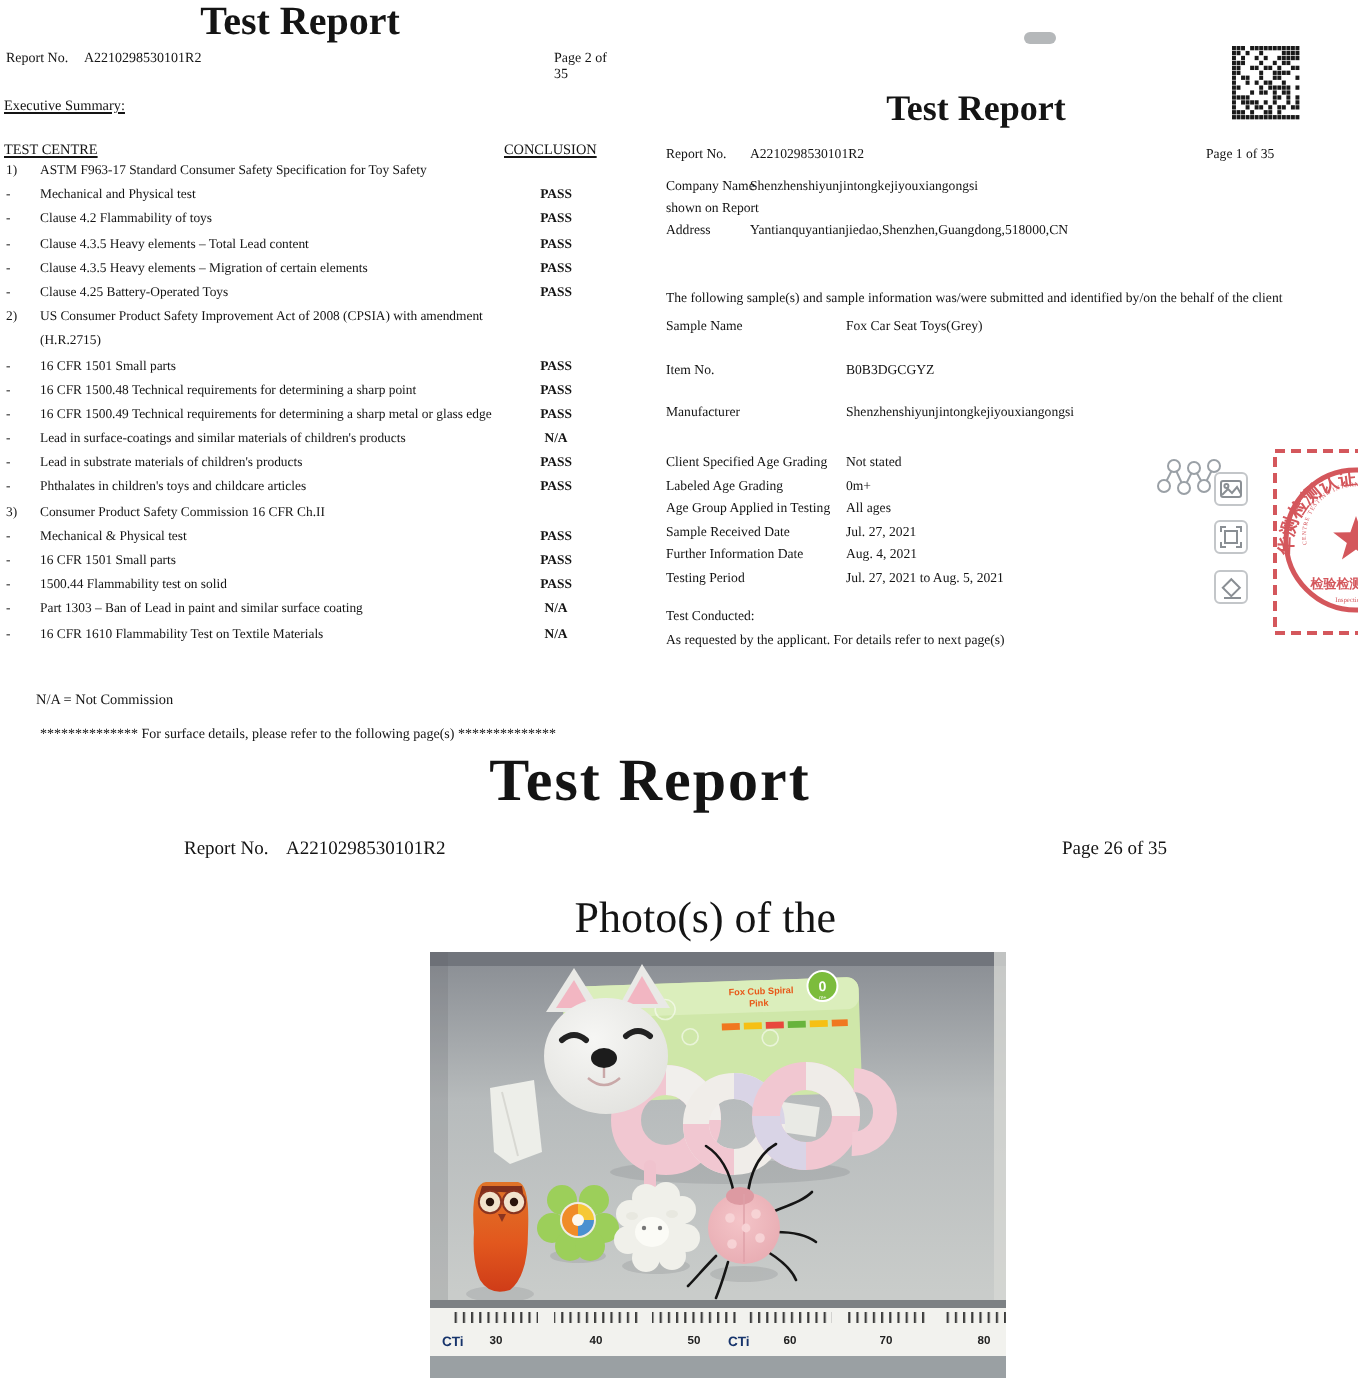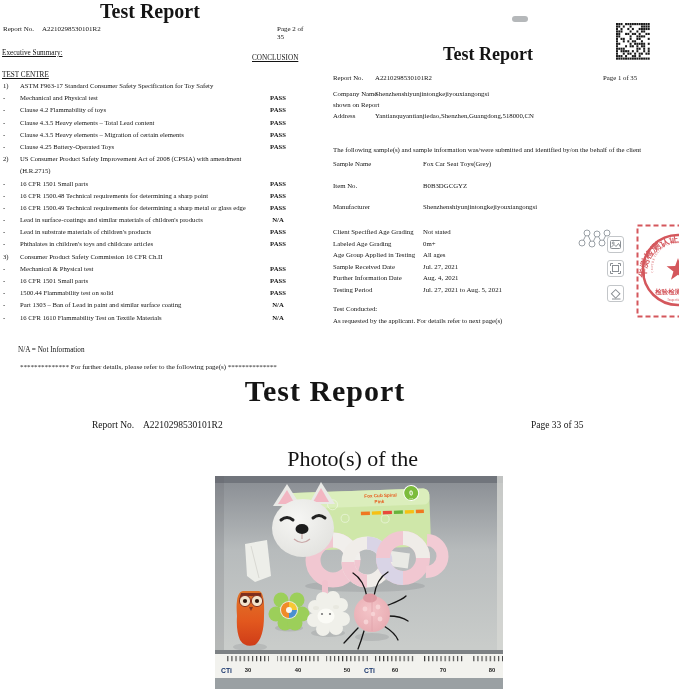--- a/index.html
+++ b/index.html
@@ -42,21 +42,21 @@
 
 <div id="screen">
 
   <div id="doc2" class="abs">
     <div class="abs title">Test Report</div>
     <span class="abs fs7" style="left:3px;top:25px;">Report No.</span>
     <span class="abs fs7" style="left:42px;top:25px;">A2210298530101R2</span>
     <span class="abs fs7" style="left:277px;top:25px;">Page 2 of 35</span>
     <span class="abs fs72 b u" style="left:2px;top:49px;">Executive Summary:</span>
     <span class="abs fs72 b u" style="left:2px;top:71px;">TEST CENTRE</span>
-    <span class="abs fs72 b u" style="left:252px;top:54px;">CONCLUSION</span>
+    <span class="abs fs72 b u" style="left:252px;top:71px;">CONCLUSION</span>
 
     <div class="abs" id="test-rows">
 
     <div class="trow">
           <span class="m">1)</span>
           <span class="t">ASTM F963-17 Standard Consumer Safety Specification for Toy Safety</span>
           <span class="c"></span>
         </div>
         <div class="trow">
           <span class="m">-</span>
@@ -148,22 +148,22 @@
           <span class="t">Part 1303 – Ban of Lead in paint and similar surface coating</span>
           <span class="c">N/A</span>
         </div>
         <div class="trow">
           <span class="m">-</span>
           <span class="t">16 CFR 1610 Flammability Test on Textile Materials</span>
           <span class="c">N/A</span>
         </div>
       </div>
 
-    <span class="abs fs72 b" style="left:18px;top:346px;">N/A = Not Information</span>
-    <span class="abs fs7 nw" style="left:20px;top:363px;">************** For further details, please refer to the following page(s) **************</span>
+    <span class="abs fs72 b" style="left:18px;top:346px;">N/A = Not Commission</span>
+    <span class="abs fs7 nw" style="left:20px;top:363px;">************** For surface details, please refer to the following page(s) **************</span>
   </div>
 
   <div id="doc1" class="abs">
     <div class="abs" id="scan-dash"></div>
     <div class="abs" style="left:286px;top:15px;width:34px;height:37px;" id="qr-box"><svg width="34" height="37" viewBox="0 0 34.5 34.5" preserveAspectRatio="none" fill="#1a1a1a">
           <rect x="0.0" y="0.0" width="2" height="2"></rect>
           <rect x="2.3" y="0.0" width="2" height="2"></rect>
           <rect x="4.6" y="0.0" width="2" height="2"></rect>
           <rect x="9.2" y="0.0" width="2" height="2"></rect>
           <rect x="11.5" y="0.0" width="2" height="2"></rect>
@@ -407,21 +407,21 @@
       <polygon fill="#d1494f" points="42,34 44.82,42.12 53.41,42.29 46.57,47.48 49.05,55.71 42,50.8 34.95,55.71 37.43,47.48 30.59,42.29 39.18,42.12"></polygon>
       <text x="42" y="70" text-anchor="middle" font-size="6.5" font-weight="bold" fill="#d1494f">检验检测专用章</text>
       <text x="42" y="77" text-anchor="middle" font-size="3.4" fill="#d1494f">Inspection Seal</text>
     </svg>
   </div>
 
   <div id="doc21">
     <div class="abs title">Test Report</div>
     <span class="abs fs95" style="left:92px;top:420px;">Report No.</span>
     <span class="abs fs95" style="left:143px;top:420px;">A2210298530101R2</span>
-    <span class="abs fs95" style="left:531px;top:420px;">Page 33 of 35</span>
+    <span class="abs fs95" style="left:531px;top:420px;">Page 26 of 35</span>
     <div class="abs" id="photo-heading">Photo(s) of the sample(s)</div>
 
     <svg class="abs" style="left:215px;top:476px;" width="288" height="213" viewBox="0 0 288 213">
       <defs>
         <linearGradient id="bgG" x1="0" y1="0" x2="0" y2="1">
           <stop offset="0" stop-color="#888c92"></stop>
             <stop offset="0.35" stop-color="#b7bbbc"></stop>
           <stop offset="0.8" stop-color="#c9ccca"></stop>
         </linearGradient>
         <linearGradient id="owlG" x1="0" y1="0" x2="0" y2="1">

